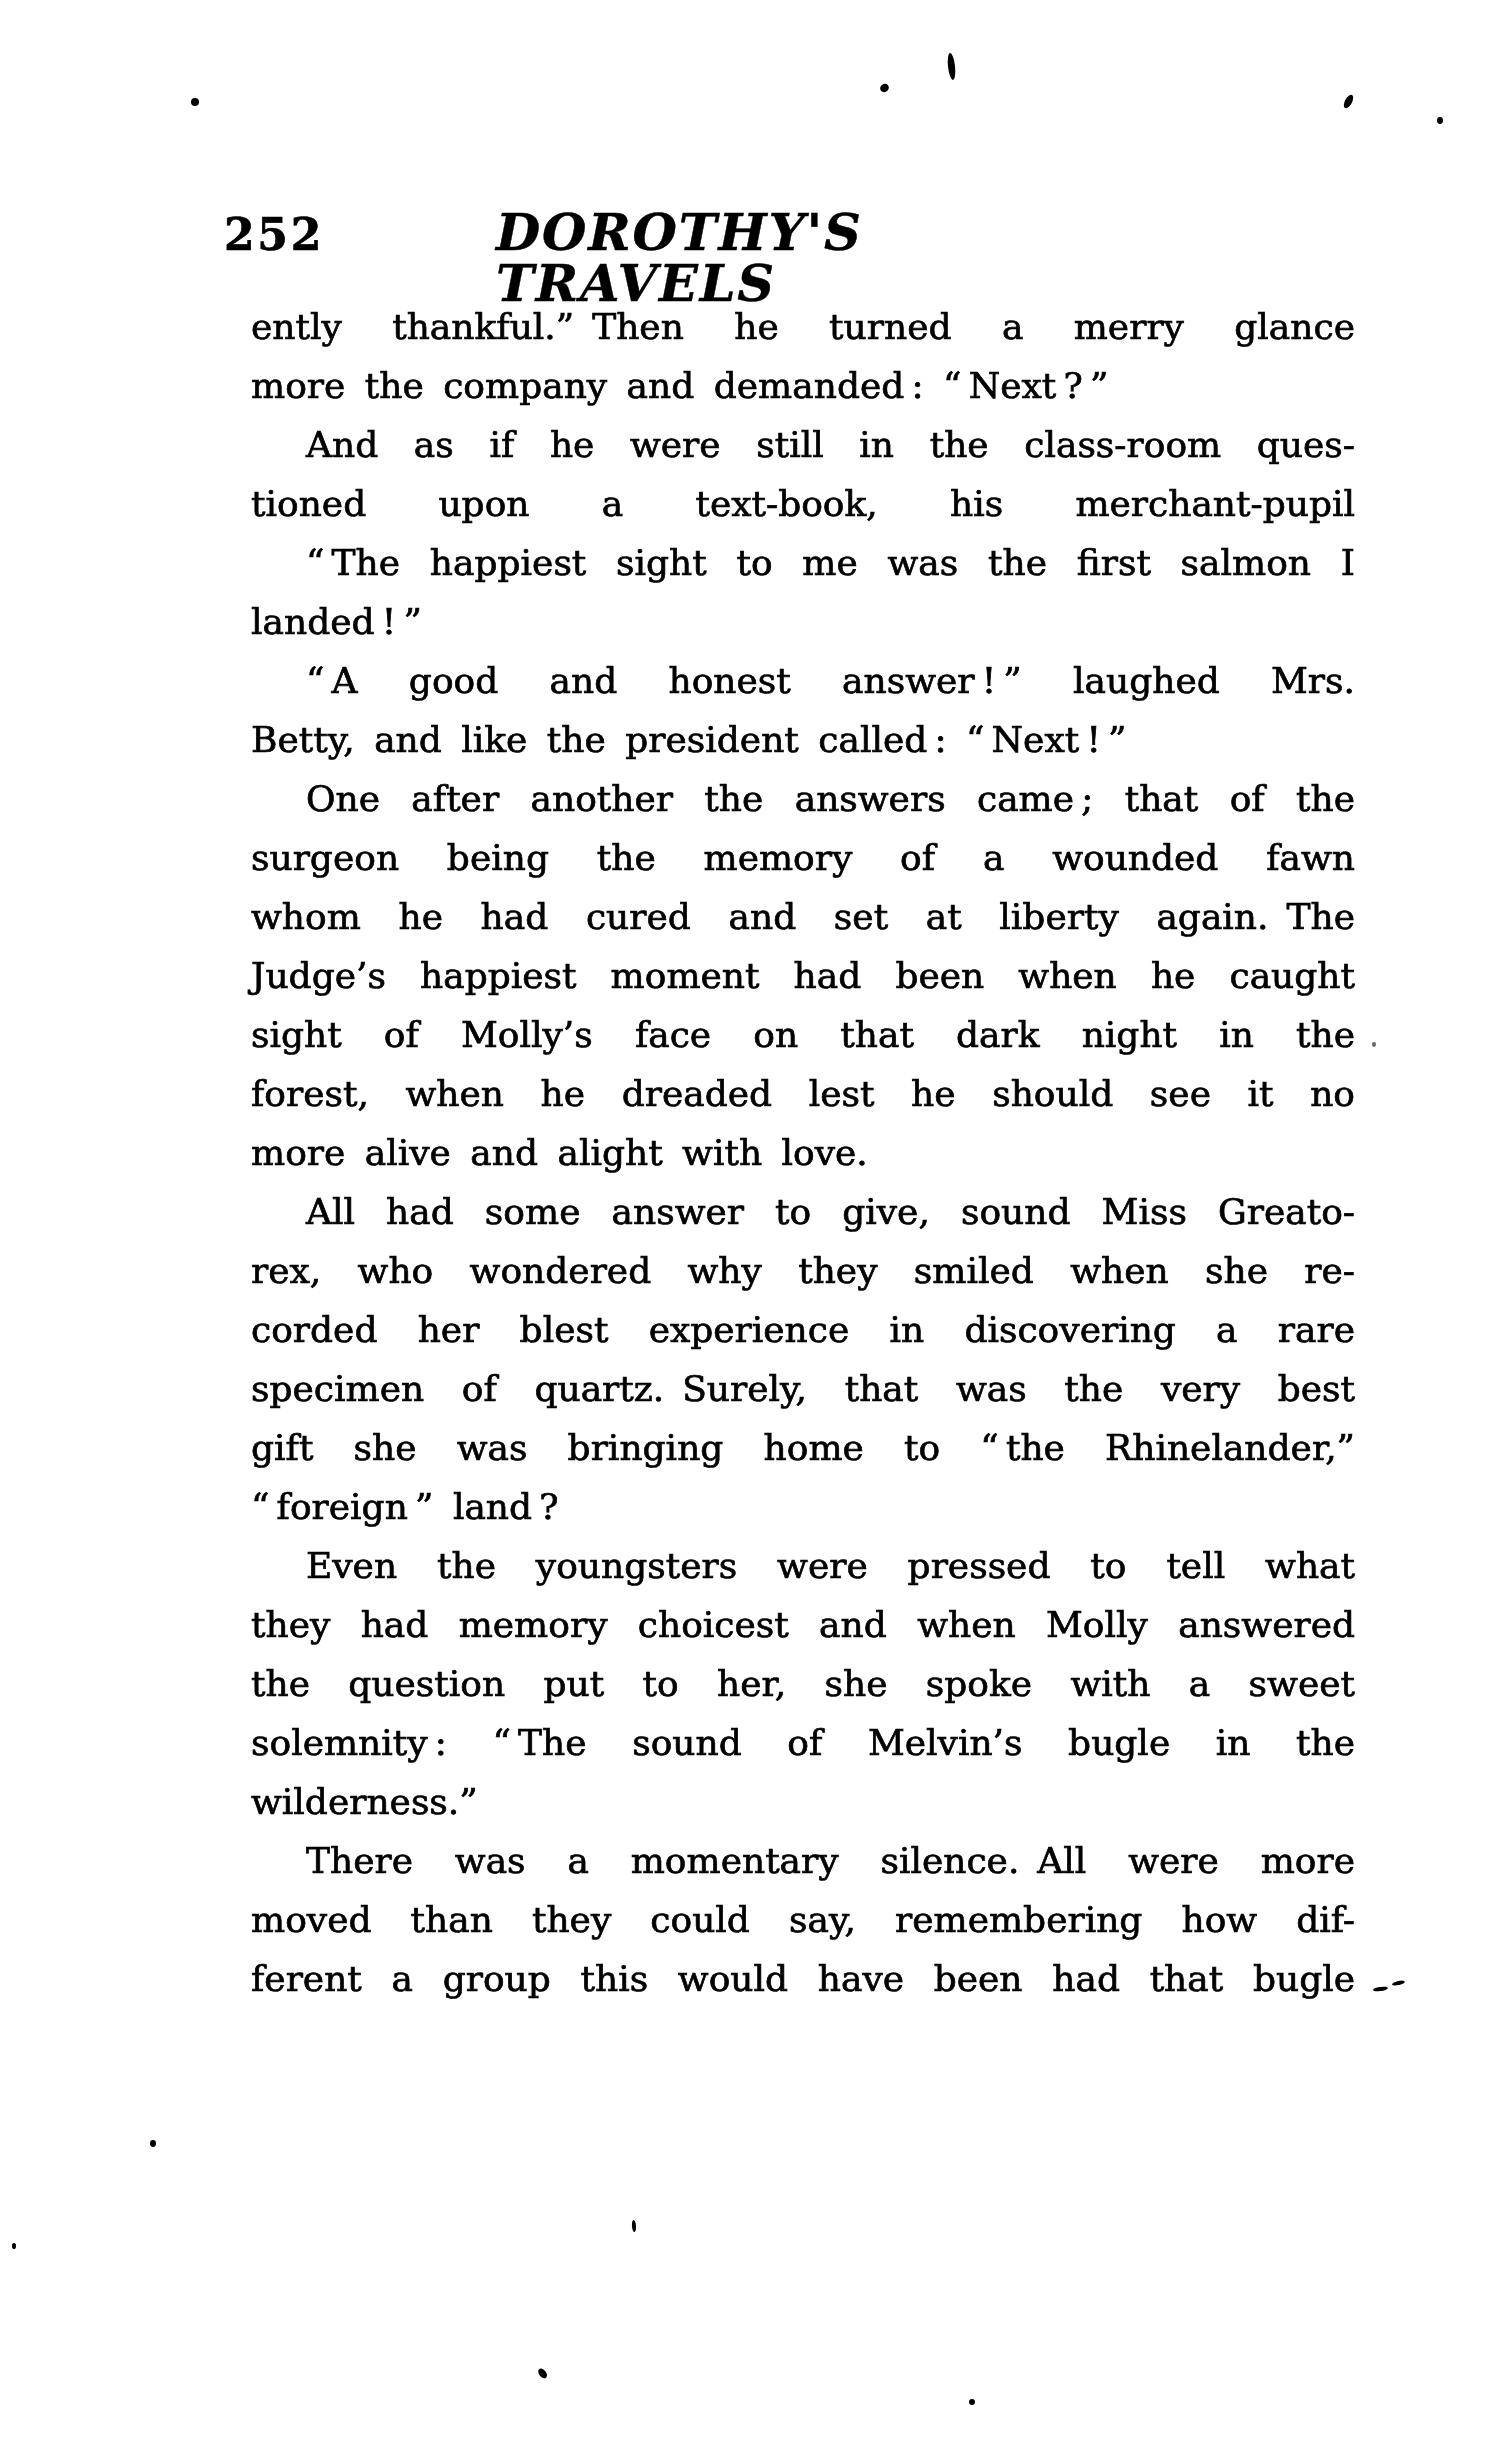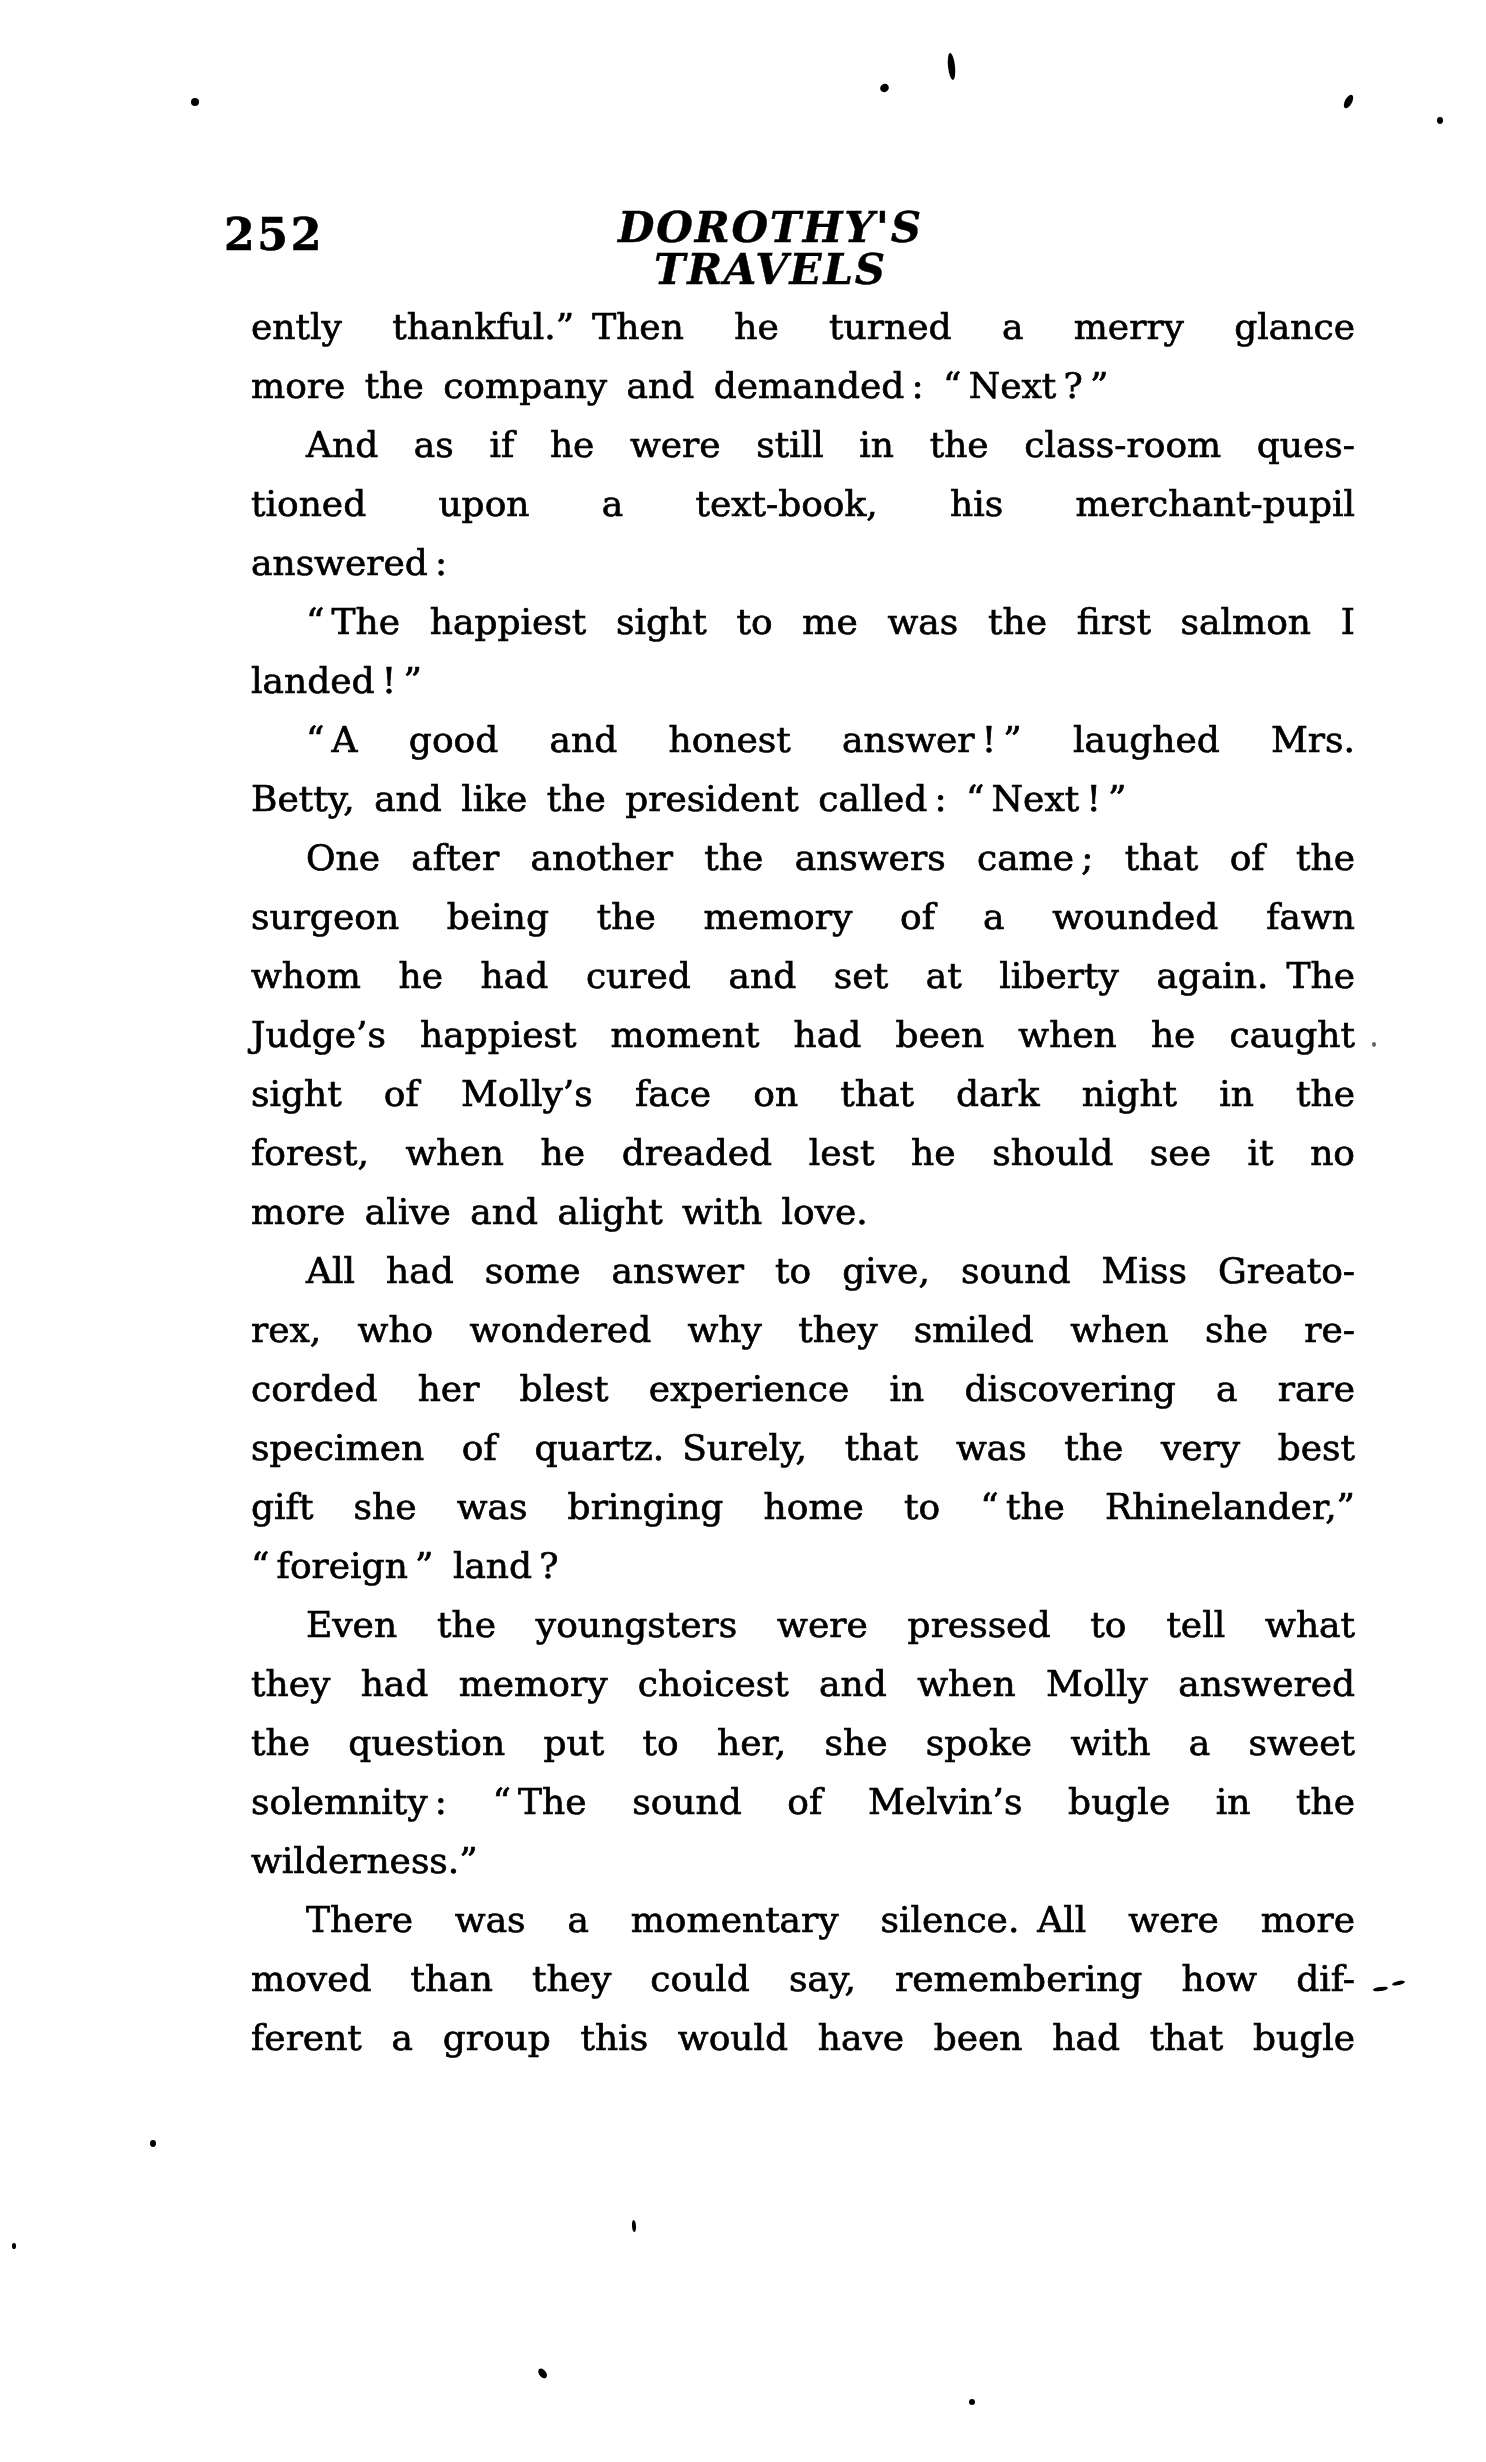--- a/index.html
+++ b/index.html
@@ -15,23 +15,23 @@
     position:absolute;inset:0;overflow:hidden;
     -webkit-text-stroke:0.7px currentColor;
   }
   .pagenum{
     position:absolute;left:224px;top:213px;
     font-size:44px;font-weight:bold;letter-spacing:2.7px;
     line-height:1;
   }
   .running-title{
     position:absolute;left:496px;top:207px;width:549px;
-    text-align:center;
+    text-align:left;
     font-style:italic;font-weight:bold;
-    font-size:42px;line-height:1;
+    font-size:51px;line-height:1;
     letter-spacing:1.8px;word-spacing:10.6px;
     -webkit-text-stroke:0.4px currentColor;
   }
   .text-block{
     position:absolute;left:221px;top:297px;width:1134px;
   }
   .line{
     font-size:36px;line-height:59px;
     word-spacing:8px;
     text-align:left;
@@ -51,21 +51,20 @@
 
   <span class="pagenum">252</span>
 
   <div class="running-title">DOROTHY'S TRAVELS</div>
 
   <div class="text-block" id="text-block">
       <div class="line j">ently thankful.” Then he turned a merry glance</div>
       <div class="line">more the company and demanded : “ Next ? ”</div>
       <div class="line in j">And as if he were still in the class-room ques-</div>
       <div class="line j">tioned upon a text-book, his merchant-pupil</div>
-      <div class="line">answered :</div>
       <div class="line in j">“ The happiest sight to me was the first salmon I</div>
       <div class="line">landed ! ”</div>
       <div class="line in j">“ A good and honest answer ! ” laughed Mrs.</div>
       <div class="line">Betty, and like the president called : “ Next ! ”</div>
       <div class="line in j">One after another the answers came ; that of the</div>
       <div class="line j">surgeon being the memory of a wounded fawn</div>
       <div class="line j">whom he had cured and set at liberty again. The</div>
       <div class="line j">Judge’s happiest moment had been when he caught</div>
       <div class="line j">sight of Molly’s face on that dark night in the</div>
       <div class="line j">forest, when he dreaded lest he should see it no</div>

